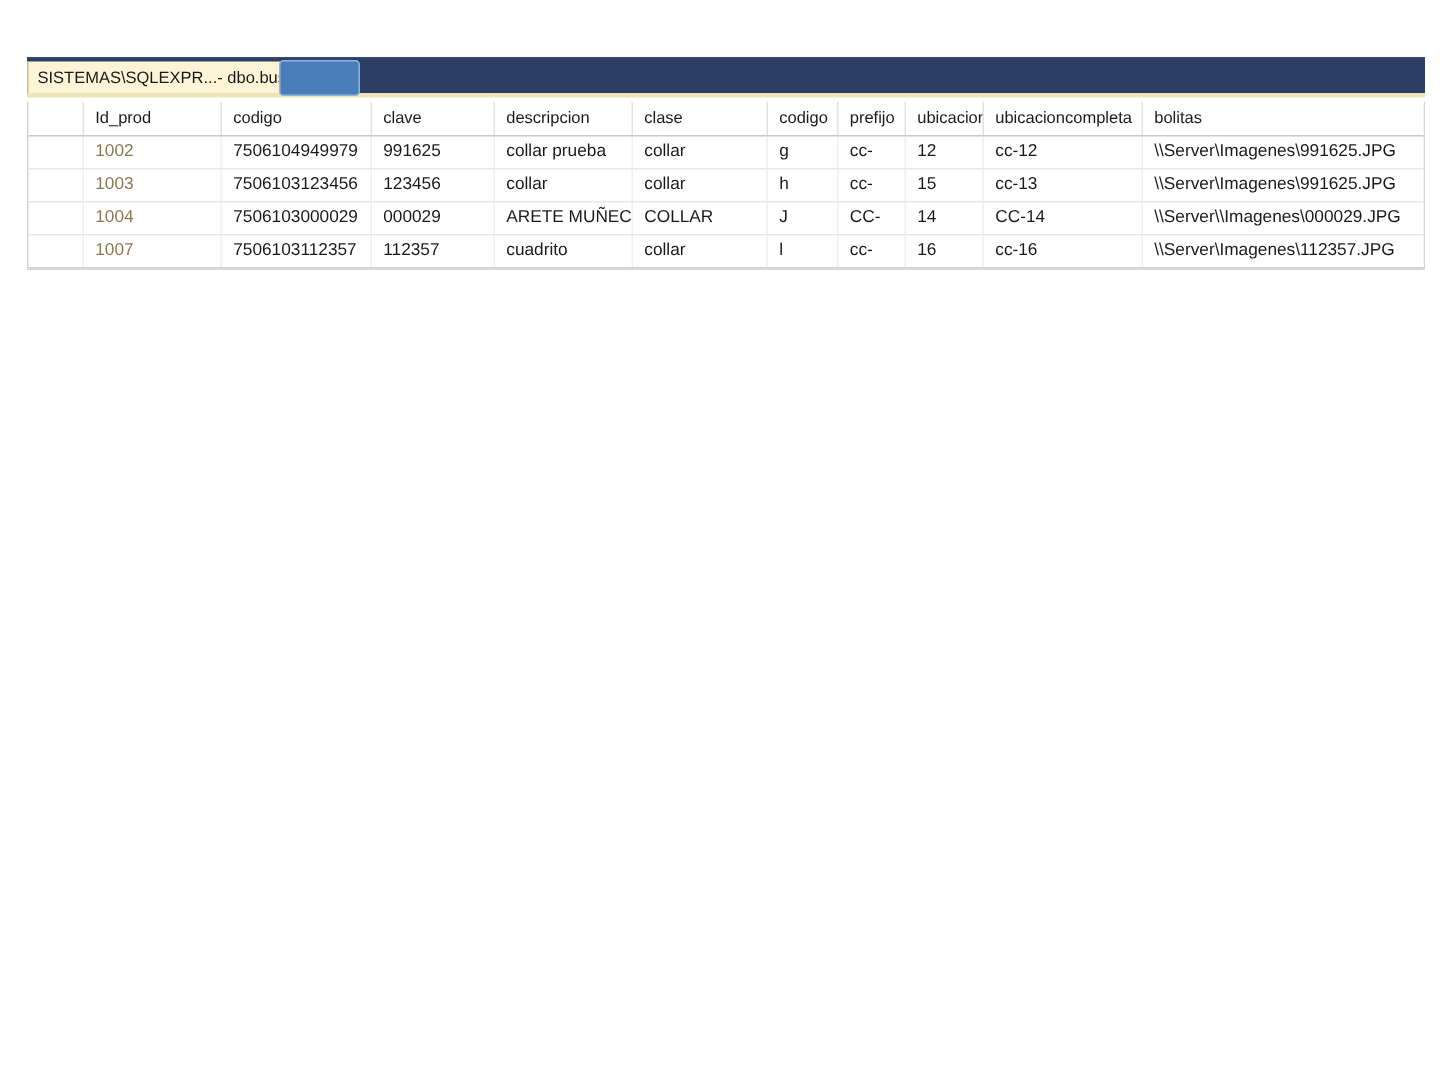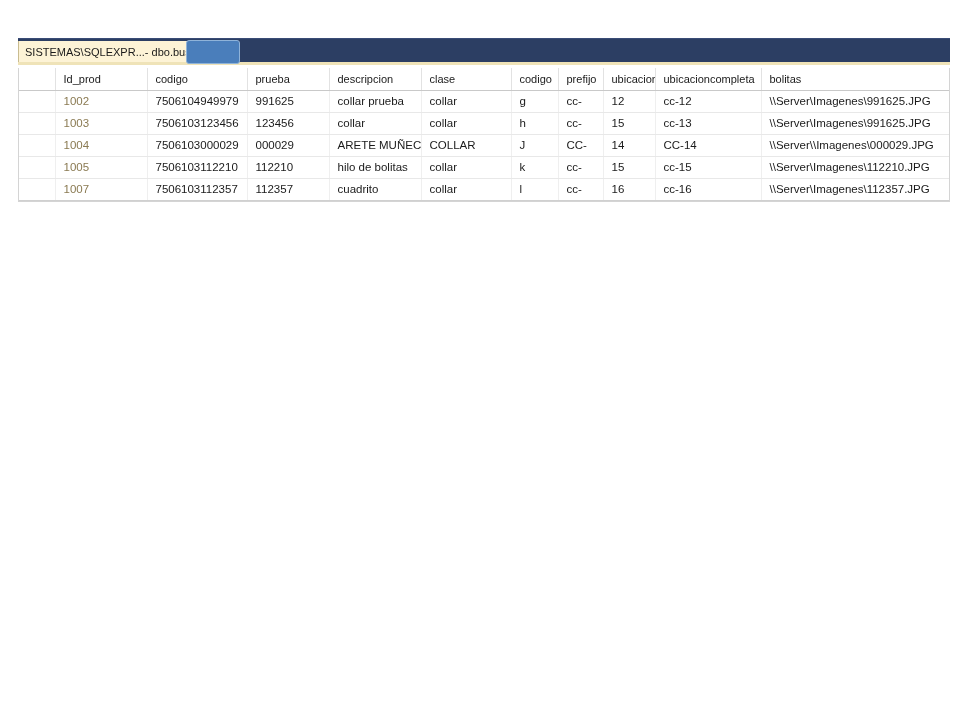--- a/index.html
+++ b/index.html
@@ -168,21 +168,21 @@
           <col class="c-pref">
           <col class="c-ubi">
         <col class="c-ubic">
           <col class="c-ruta">
       </colgroup>
       <thead>
         <tr>
           <th class="gutter"></th>
           <th>Id_prod</th>
           <th>codigo</th>
-          <th>prueba</th>
+          <th>clave</th>
           <th>descripcion</th>
           <th>clase</th>
           <th>codigo</th>
           <th>prefijo</th>
           <th>ubicacion</th>
           <th>ubicacioncompleta</th>
           <th class="c-ruta">bolitas</th>
         </tr>
       </thead>
       <tbody>
@@ -220,33 +220,20 @@
           <td>ARETE MUÑEC...</td>
           <td>COLLAR</td>
           <td>J</td>
           <td>CC-</td>
           <td>14</td>
           <td>CC-14</td>
           <td class="c-ruta">\\Server\\Imagenes\000029.JPG</td>
         </tr>
         <tr>
           <td class="gutter"></td>
-          <td class="idcol">1005</td>
-          <td>7506103112210</td>
-          <td>112210</td>
-          <td>hilo de bolitas</td>
-          <td>collar</td>
-          <td>k</td>
-          <td>cc-</td>
-          <td>15</td>
-          <td>cc-15</td>
-          <td class="c-ruta">\\Server\Imagenes\112210.JPG</td>
-        </tr>
-        <tr>
-          <td class="gutter"></td>
           <td class="idcol">1007</td>
           <td>7506103112357</td>
           <td>112357</td>
           <td>cuadrito</td>
           <td>collar</td>
           <td>l</td>
           <td>cc-</td>
           <td>16</td>
           <td>cc-16</td>
           <td class="c-ruta">\\Server\Imagenes\112357.JPG</td>

